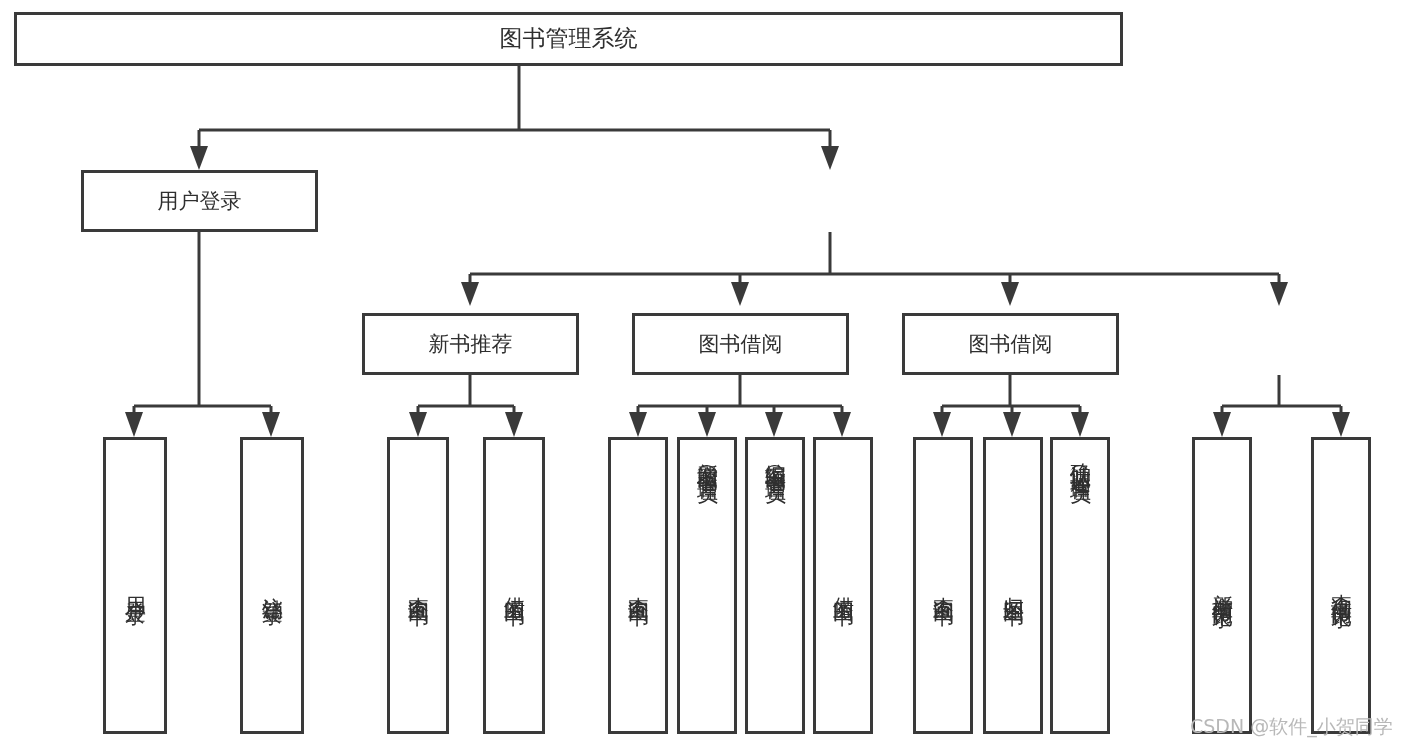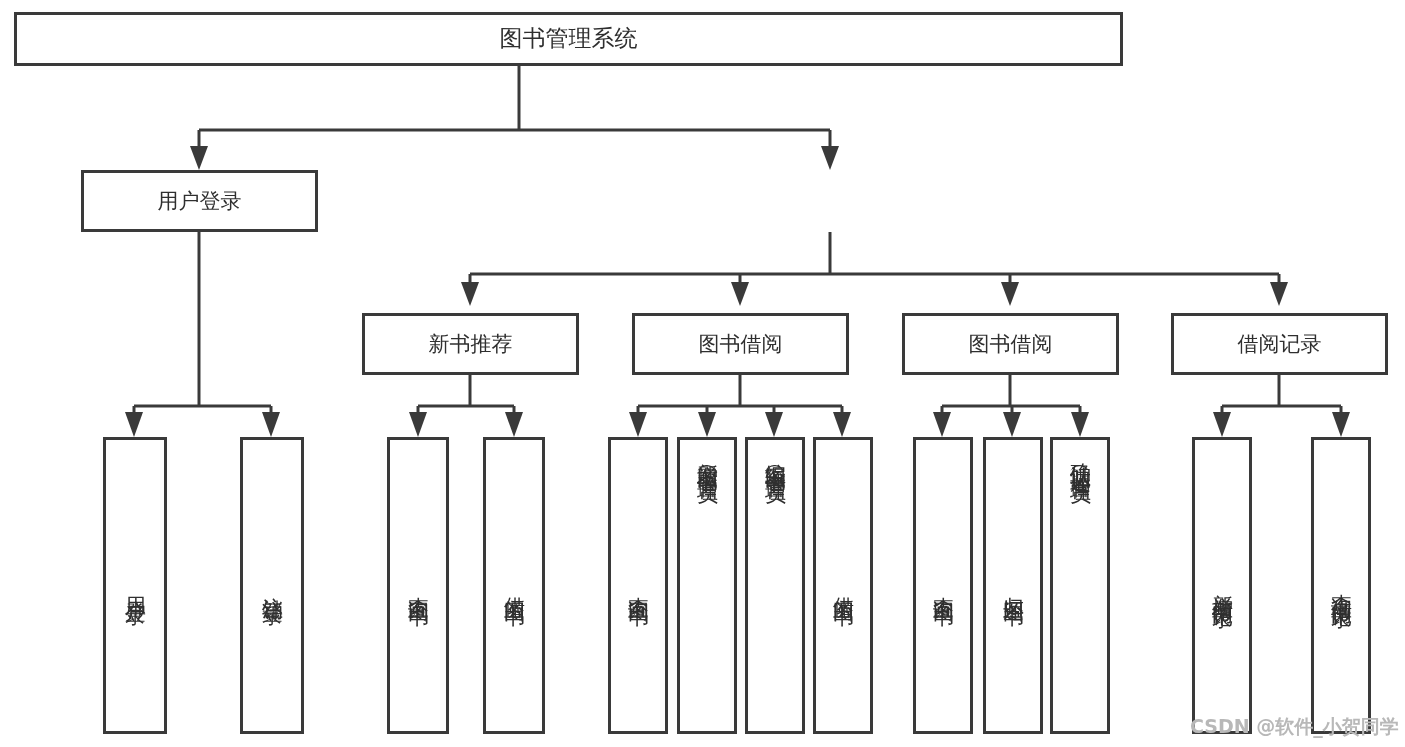--- a/index.html
+++ b/index.html
@@ -151,23 +151,20 @@
 
   <div class="node level3" style="left:362px; top:313px; width:217px; height:62px;">
     <span>新书推荐</span>
   </div>
   <div class="node level3" style="left:632px; top:313px; width:217px; height:62px;">
     <span>图书借阅</span>
   </div>
   <div class="node level3" style="left:902px; top:313px; width:217px; height:62px;">
     <span>图书借阅</span>
   </div>
-  <div class="node level3" style="left:1171px; top:313px; width:217px; height:62px;">
-    <span>借阅记录</span>
-  </div>
 
   <div class="node leaf mid" style="left:103px; top:437px; width:64px; height:297px;">
     <span class="vtext">用户登录</span>
   </div>
   <div class="node leaf mid" style="left:240px; top:437px; width:64px; height:297px;">
     <span class="vtext">注销登录</span>
   </div>
 
   <div class="node leaf mid" style="left:387px; top:437px; width:62px; height:297px;">
     <span class="vtext">查询图书</span>
@@ -199,15 +196,15 @@
     <span class="vtext">确认归还（管理员）</span>
   </div>
 
   <div class="node leaf mid" style="left:1192px; top:437px; width:60px; height:297px;">
     <span class="vtext">新增借阅记录</span>
   </div>
   <div class="node leaf mid" style="left:1311px; top:437px; width:60px; height:297px;">
     <span class="vtext">查询借阅记录</span>
   </div>
 
-  <div class="watermark" style="left:1190px; top:714px;font-weight:bold;">CSDN @软件_小贺同学</div>
+  <div class="watermark" style="left:1190px; top:714px;">CSDN @软件_小贺同学</div>
 
 </div>
 
 </body></html>

